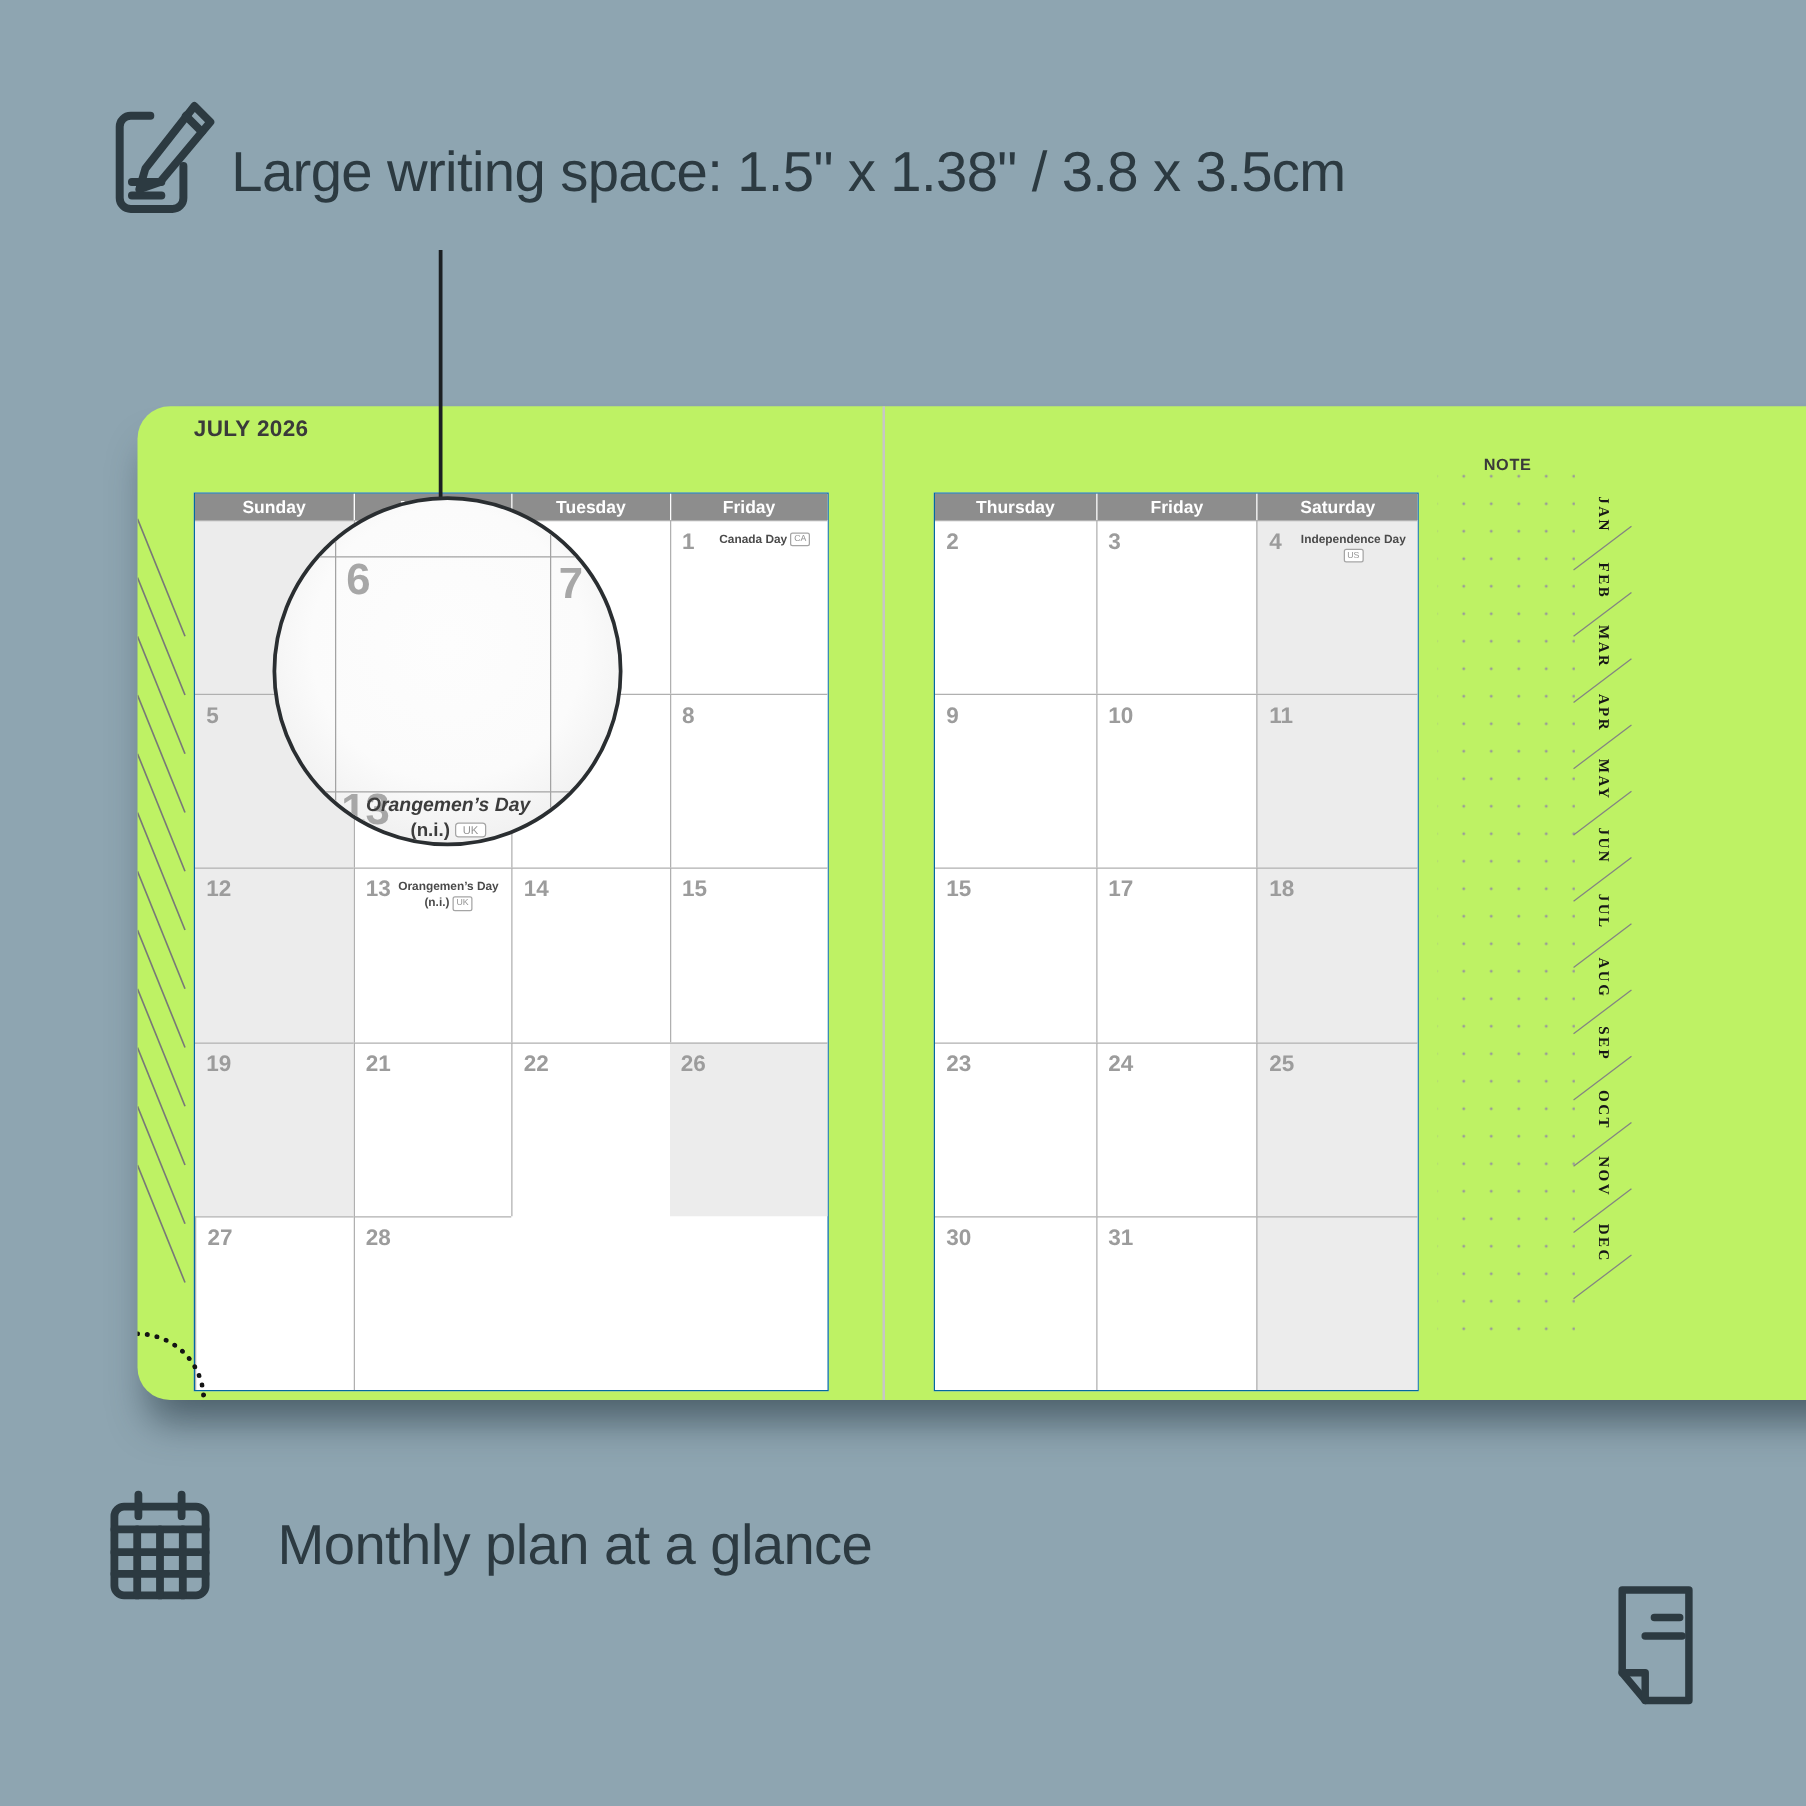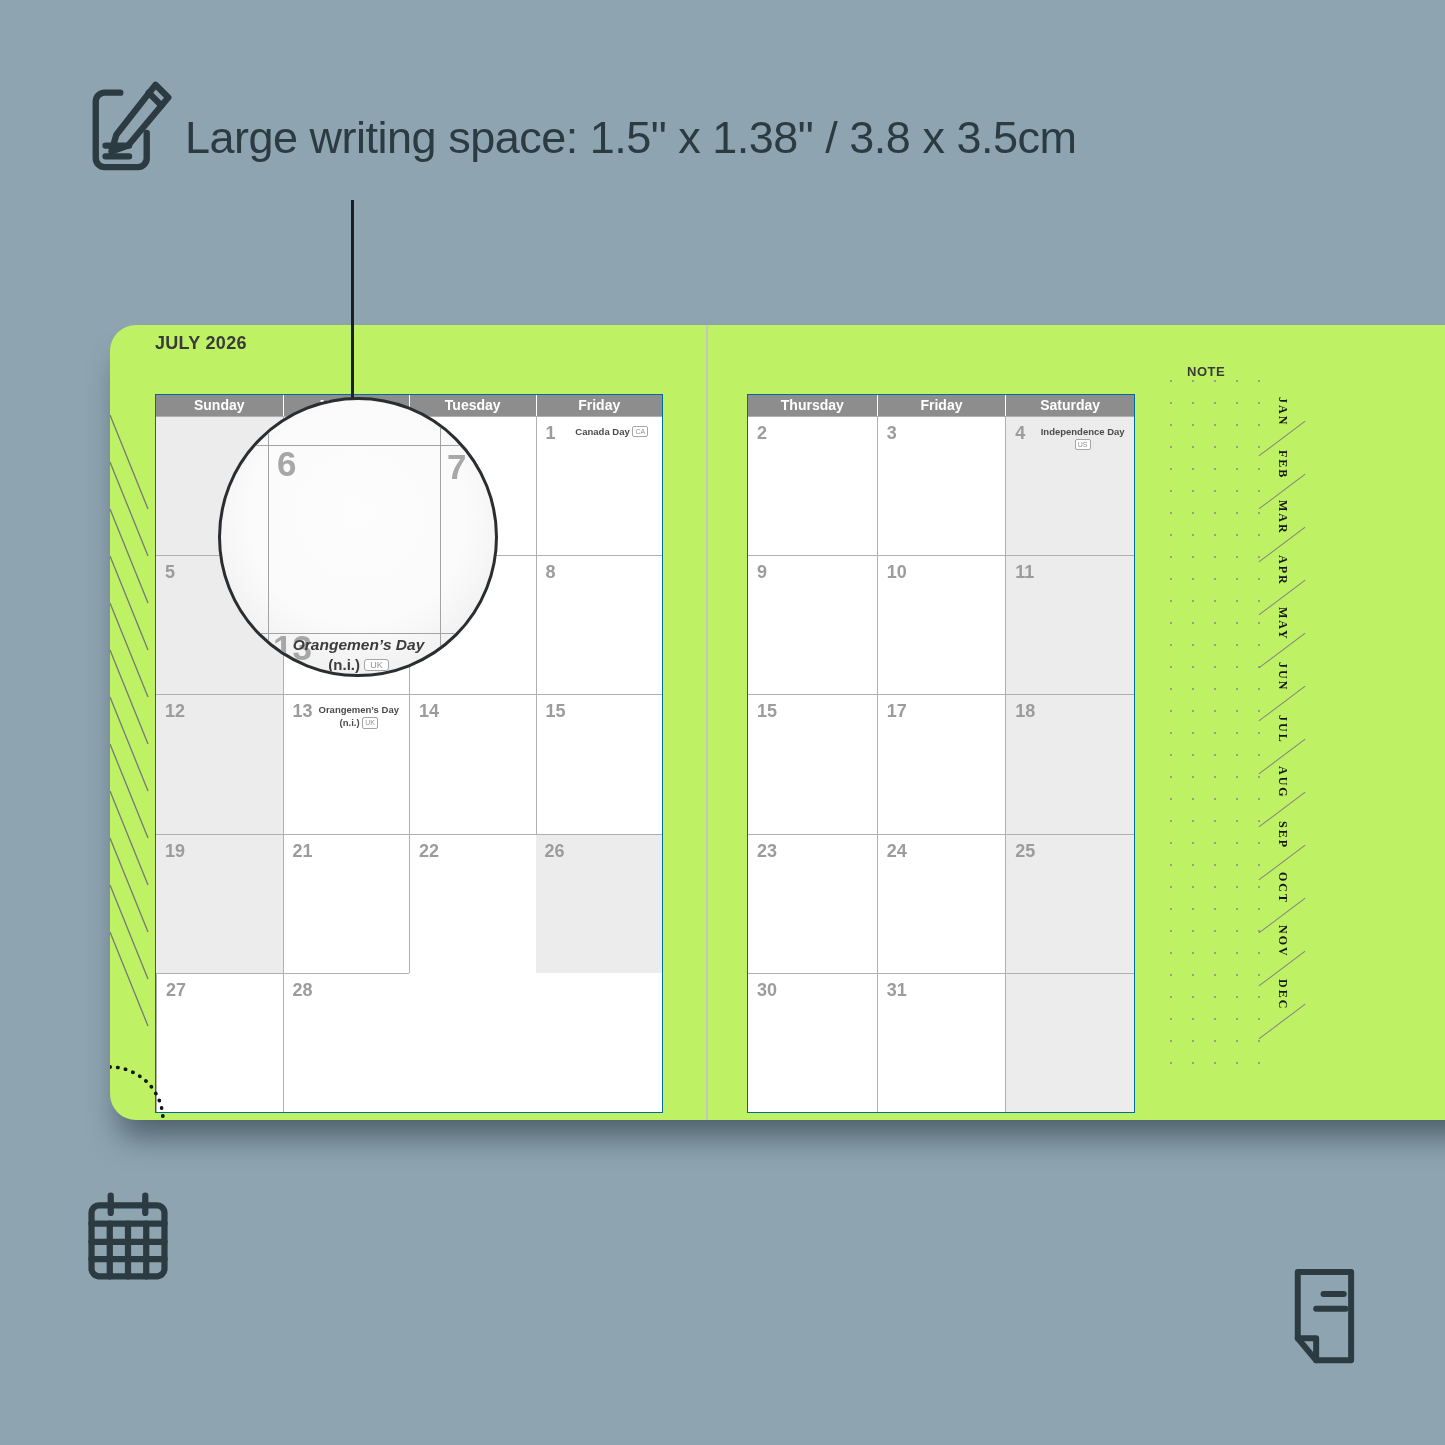--- a/index.html
+++ b/index.html
@@ -282,20 +282,21 @@
     </div>
   </div>
 
   <svg class="feature-icon" style="left:80px;top:1188px;" width="96" height="96" viewBox="0 0 100 100">
     <rect class="stroke" x="12" y="18" width="76" height="74" rx="8"></rect>
     <path class="stroke" d="M32 8 v18 M68 8 v18"></path>
     <path class="stroke" d="M12 37 H88"></path>
     <path class="stroke" d="M31 37 V92 M50 37 V92 M69 37 V92"></path>
     <path class="stroke" d="M12 56 H88 M12 74 H88"></path>
   </svg>
+  <div class="feature-text ft-b1">Monthly plan at a glance</div>
 
   <svg class="feature-icon" style="left:1272px;top:1262px;" width="92" height="112" viewBox="0 0 100 120">
     <path class="stroke" d="M28 10 H86 V106 H48 L28 82 V10 Z"></path>
     <path class="stroke" d="M28 82 H48 V106"></path>
     <path class="stroke" d="M56 34 H78 M48 50 H80"></path>
   </svg>
 
 </div>
 
 </body></html>

